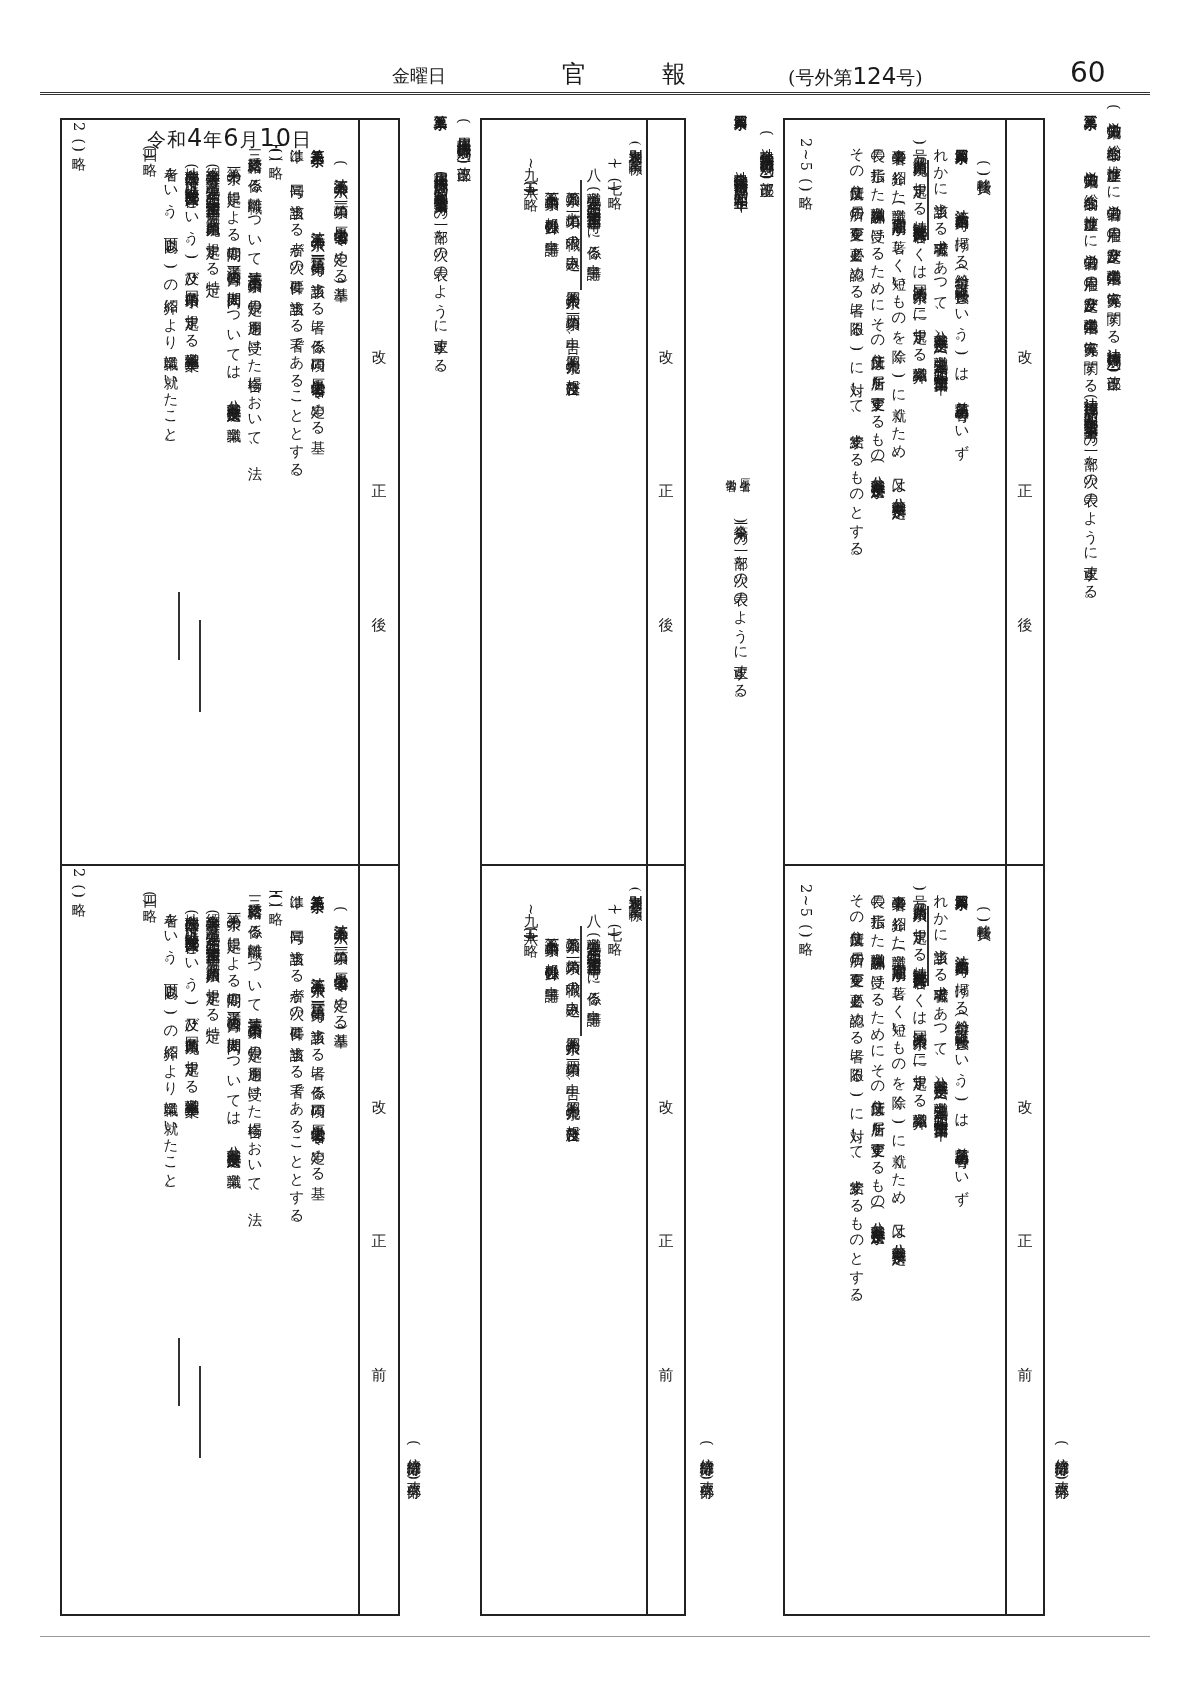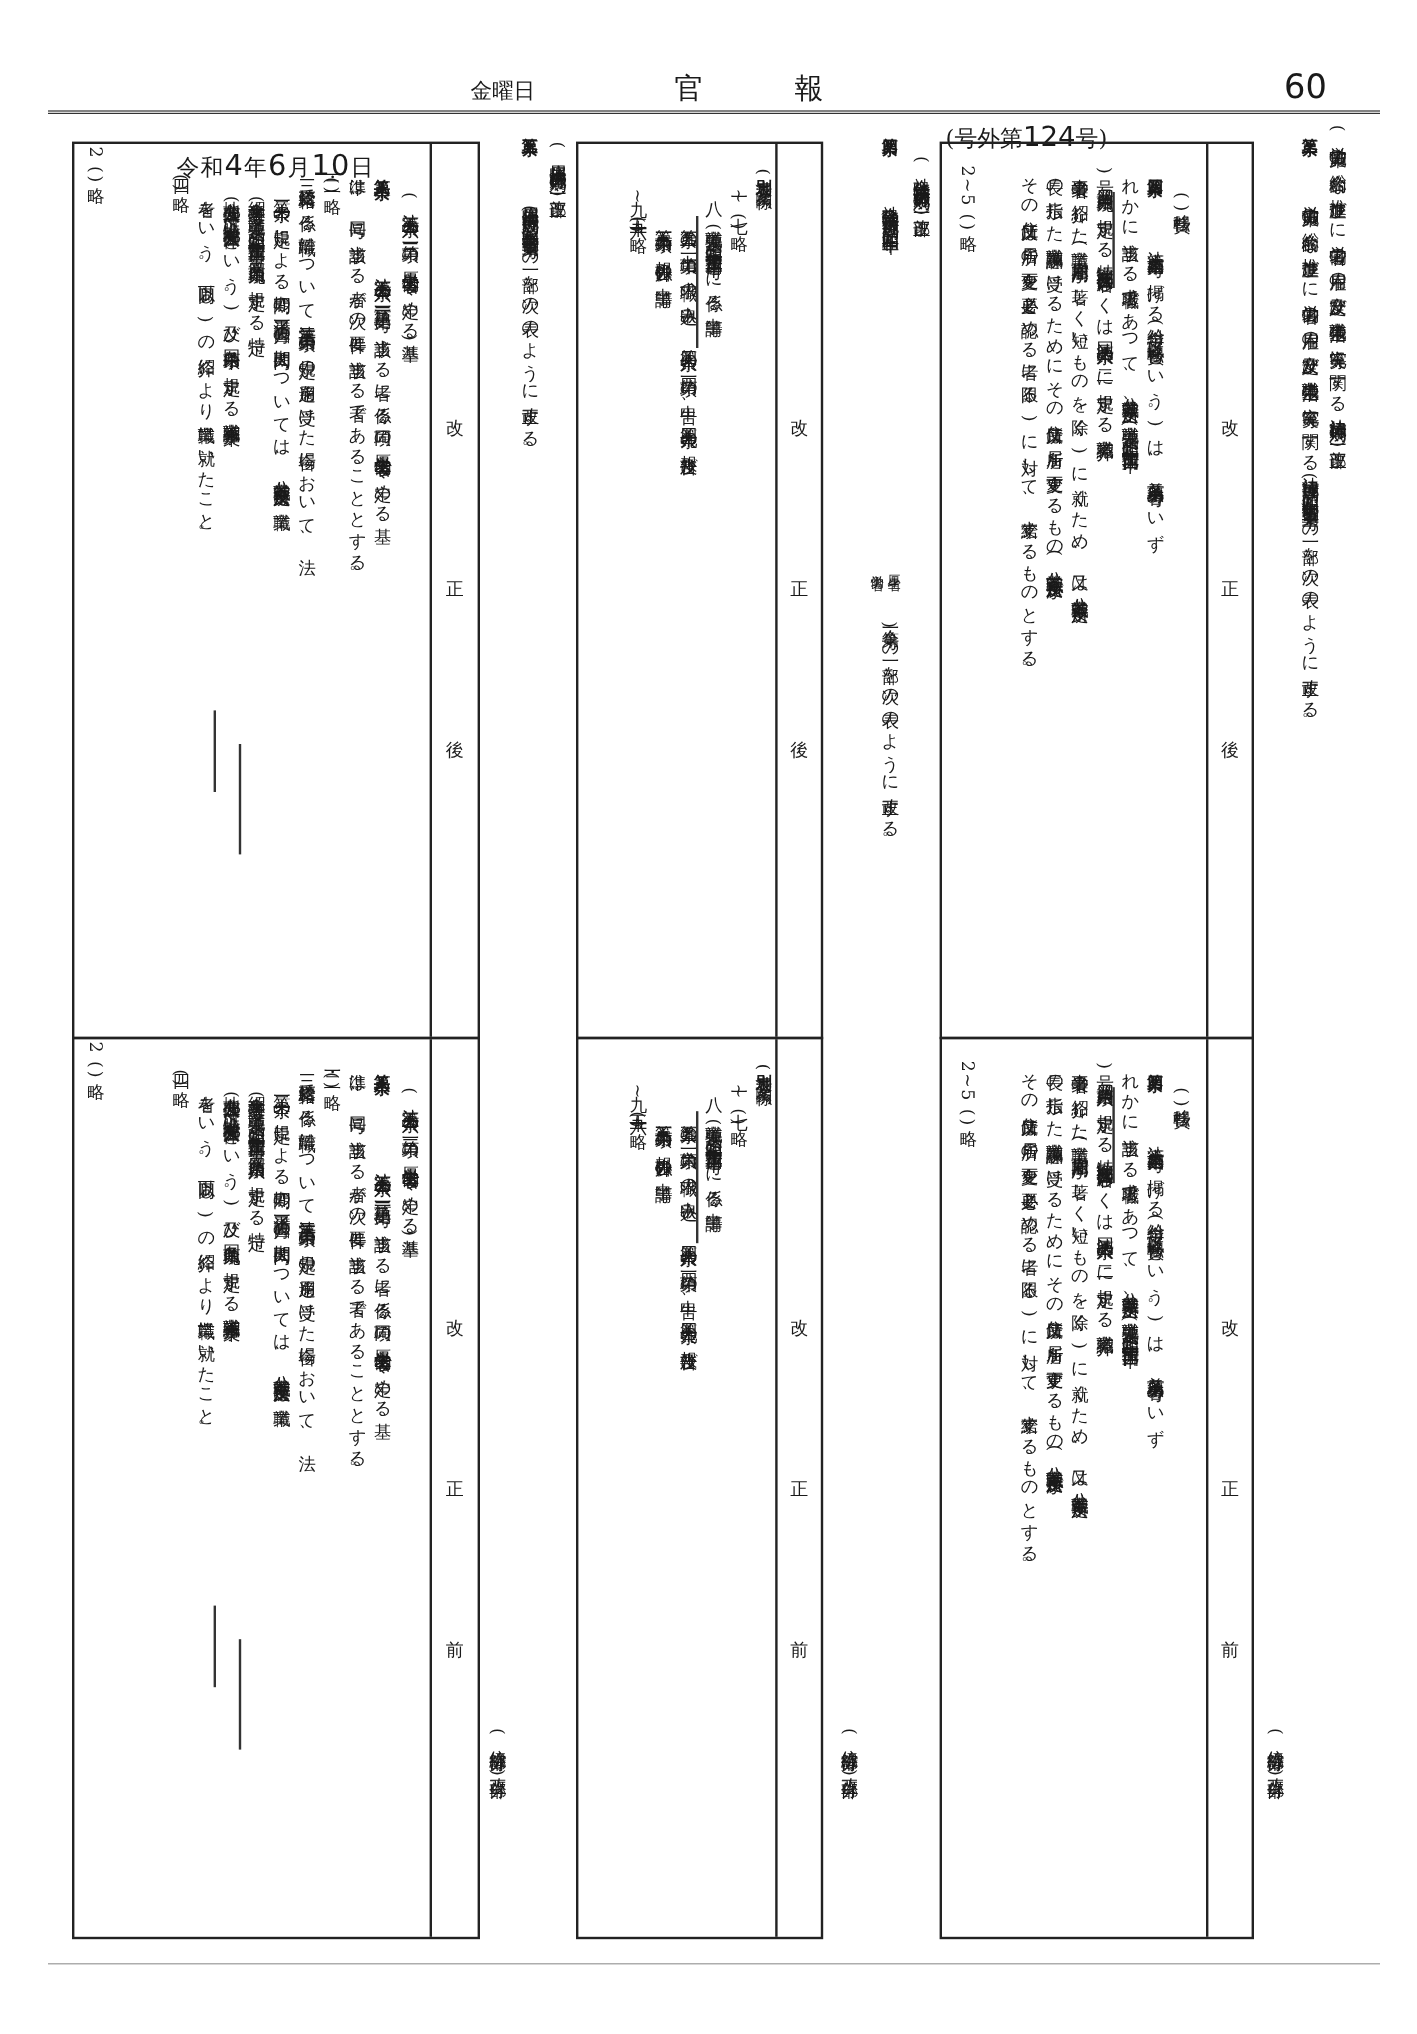--- a/index.html
+++ b/index.html
@@ -6,21 +6,21 @@
   body {
     width: 1181px; height: 1695px; background: #ffffff; position: relative; overflow: hidden;
     font-family: "DejaVu Serif", "Liberation Serif", serif; color: #1a1a1a;
   }
   .header { position: absolute; left: 40px; top: 50px; width: 1100px; height: 46px; }
   .header .date { position: absolute; left: 107px; top: 28px; font-size: 19px; letter-spacing: 1px; margin-top: 46px; }
   .header .date b { font-family: "DejaVu Sans", sans-serif; font-weight: normal; font-size: 24px; }
   .header .weekday { position: absolute; left: 352px; top: 14px; font-size: 18px; }
   .header .t1 { position: absolute; left: 522px; top: 8px; font-size: 24px; }
   .header .t2 { position: absolute; left: 622px; top: 8px; font-size: 24px; }
-  .header .issue { position: absolute; left: 748px; top: 13px; font-size: 19px; margin-top: 39px; }
+  .header .issue { position: absolute; left: 748px; top: 13px; font-size: 19px; }
   .header .issue b { font-family: "DejaVu Sans", sans-serif; font-weight: normal; font-size: 23px; }
   .header .page { position: absolute; left: 1030px; top: 6px; font-family: "DejaVu Sans", sans-serif; font-size: 28px; }
   .rule { position: absolute; left: 40px; width: 1110px; border-top: 3px double #333; top: 92px; }
   .bottom-rule { position: absolute; left: 40px; width: 1110px; border-top: 1px solid #999; top: 1636px; }
 
   .v { position: absolute; writing-mode: vertical-rl; font-size: 14.5px; line-height: 21px; letter-spacing: 1.2px; white-space: nowrap; }
   .bold { font-family: "DejaVu Sans", sans-serif; font-weight: bold; font-size: 13.5px; }
   .sideline { border-right: 2px solid #333; }
 
   .tbl { position: absolute; border: 2px solid #222; box-sizing: border-box; }

